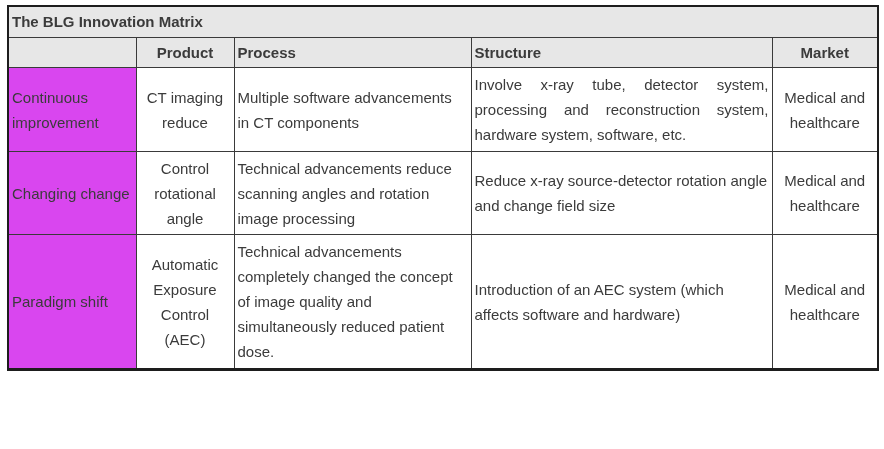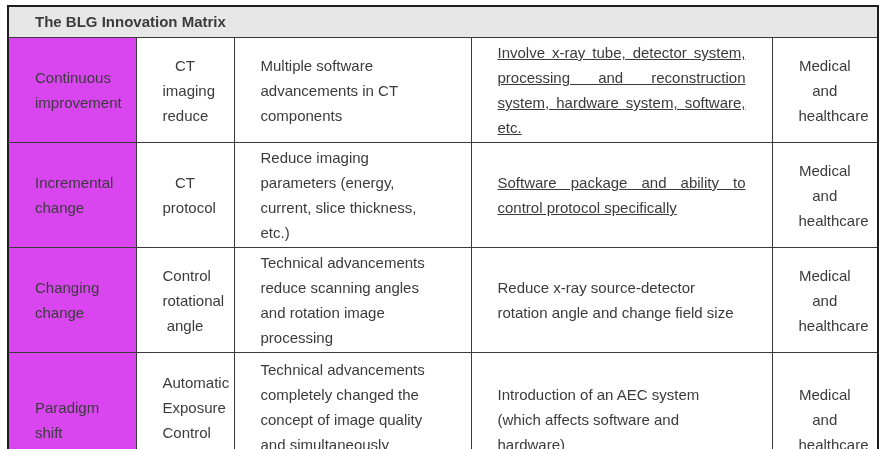--- a/index.html
+++ b/index.html
@@ -27,21 +27,21 @@
     table-layout: fixed;
     background: #ffffff;
     font-size: 15px;
     line-height: 25px;
     color: #3b3b3b;
     border: 2px solid #1d1d1d;
     border-bottom-width: 3px;
   }
   table.matrix th, table.matrix td {
     border: 1px solid #3a3a3a;
-    padding: 2px 26px;
+    padding: 2px 3px;
     vertical-align: middle;
     overflow: hidden;
   }
   .title-row td {
     height: 26px;
     background: #e7e7e7;
     text-align: left;
     font-weight: 600;
     font-size: 15px;
     padding-left: 10px;
@@ -50,21 +50,21 @@
   .header-row th {
     height: 25px;
     background: #e7e7e7;
     font-weight: 600;
     font-size: 15px;
     line-height: 20px;
   }
   .shaded { background: #d946ef; }
   .al { text-align: left; }
   .ac { text-align: center; }
-  .aj { text-align: justify; text-justify: inter-word; text-decoration: underline; }
+  .aj { text-align: justify; text-justify: inter-word; }
   .r1 td { height: 79px; }
   .r2 td { height: 79px; }
   .r3 td { height: 78px; }
   .r4 td { height: 129px; }
   td.label-cell { text-align: left; }
 </style>
 </head>
 <body>
 
 <div class="page">
@@ -75,36 +75,36 @@
       <col style="width:237px">
       <col style="width:301px">
       <col style="width:106px">
     </colgroup>
 
     <tbody>
         <tr class="title-row">
       <td colspan="5">The BLG Innovation Matrix</td>
     </tr>
 
+    <tr class="header-row">
+      <th class="al"></th>
+      <th class="ac">Product</th>
+      <th class="al">Process</th>
+      <th class="al">Structure</th>
+      <th class="ac">Market</th>
+    </tr>
 
     <tr class="r1">
       <td class="shaded label-cell">Continuous improvement</td>
       <td class="ac">CT imaging reduce</td>
       <td class="al">Multiple software advancements in CT components</td>
       <td class="aj">Involve x-ray tube, detector system, processing and reconstruction system, hardware system, software, etc.</td>
       <td class="ac">Medical and healthcare</td>
     </tr>
 
-    <tr class="r2">
-      <td class="shaded label-cell">Incremental change</td>
-      <td class="ac">CT protocol</td>
-      <td class="al">Reduce imaging parameters (energy, current, slice thickness, etc.)</td>
-      <td class="aj">Software package and ability to control protocol specifically</td>
-      <td class="ac">Medical and healthcare</td>
-    </tr>
 
     <tr class="r3">
       <td class="shaded label-cell">Changing change</td>
       <td class="ac">Control rotational angle</td>
       <td class="al">Technical advancements reduce scanning angles and rotation image processing</td>
       <td class="al">Reduce x-ray source-detector rotation angle and change field size</td>
       <td class="ac">Medical and healthcare</td>
     </tr>
 
     <tr class="r4">

